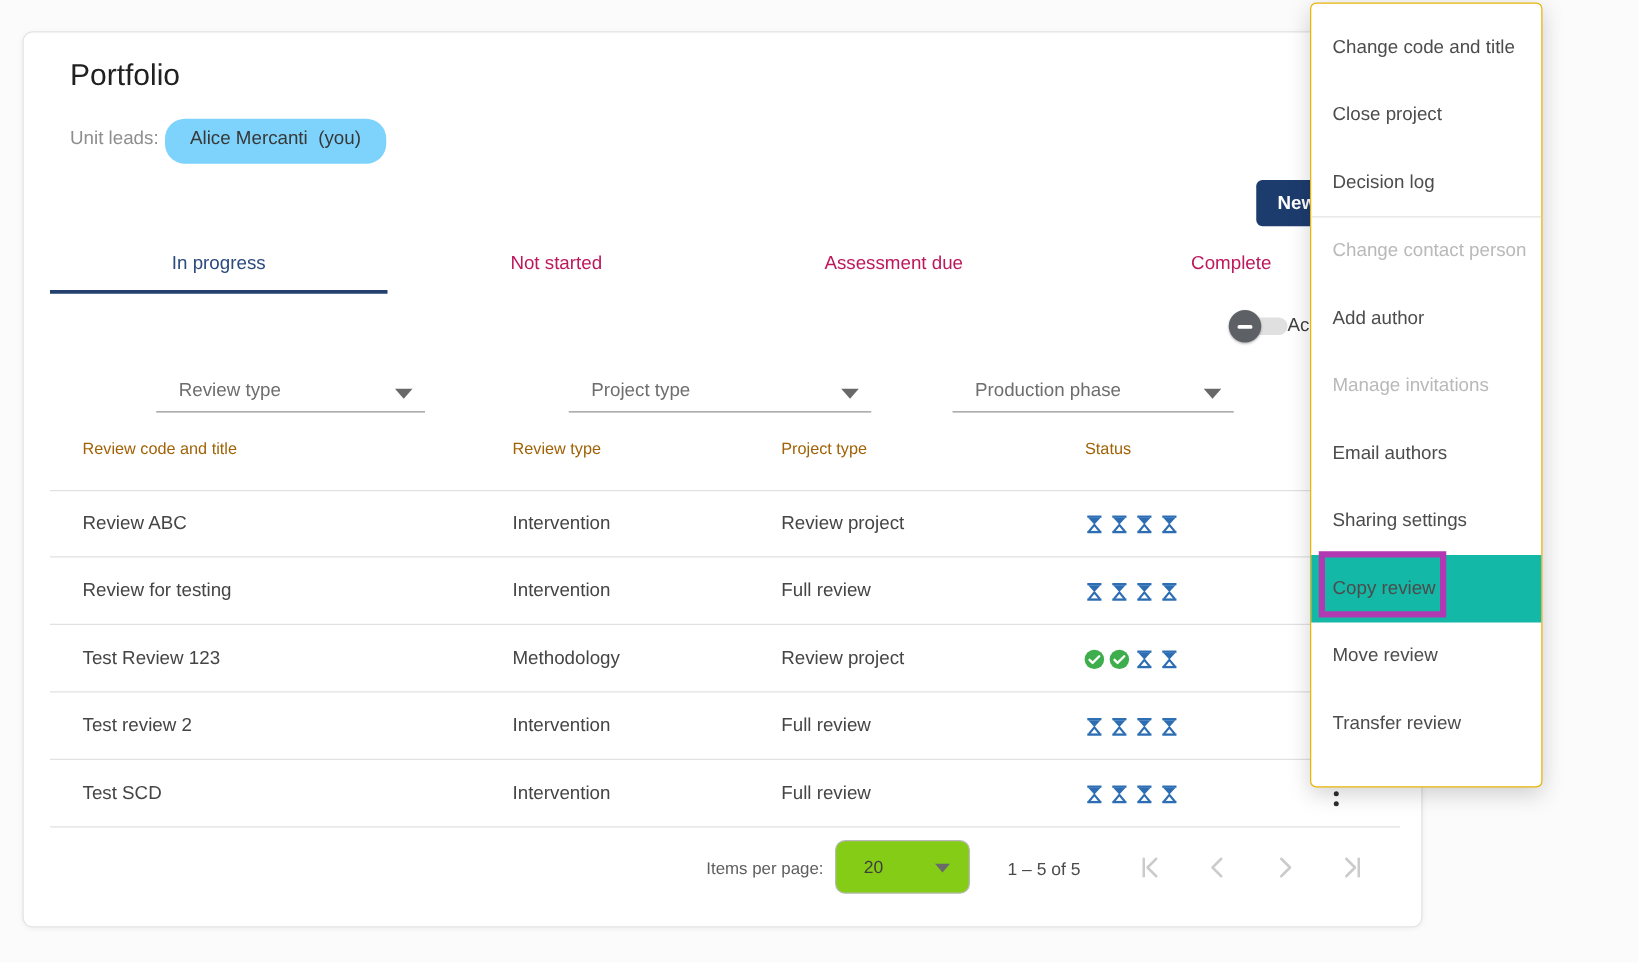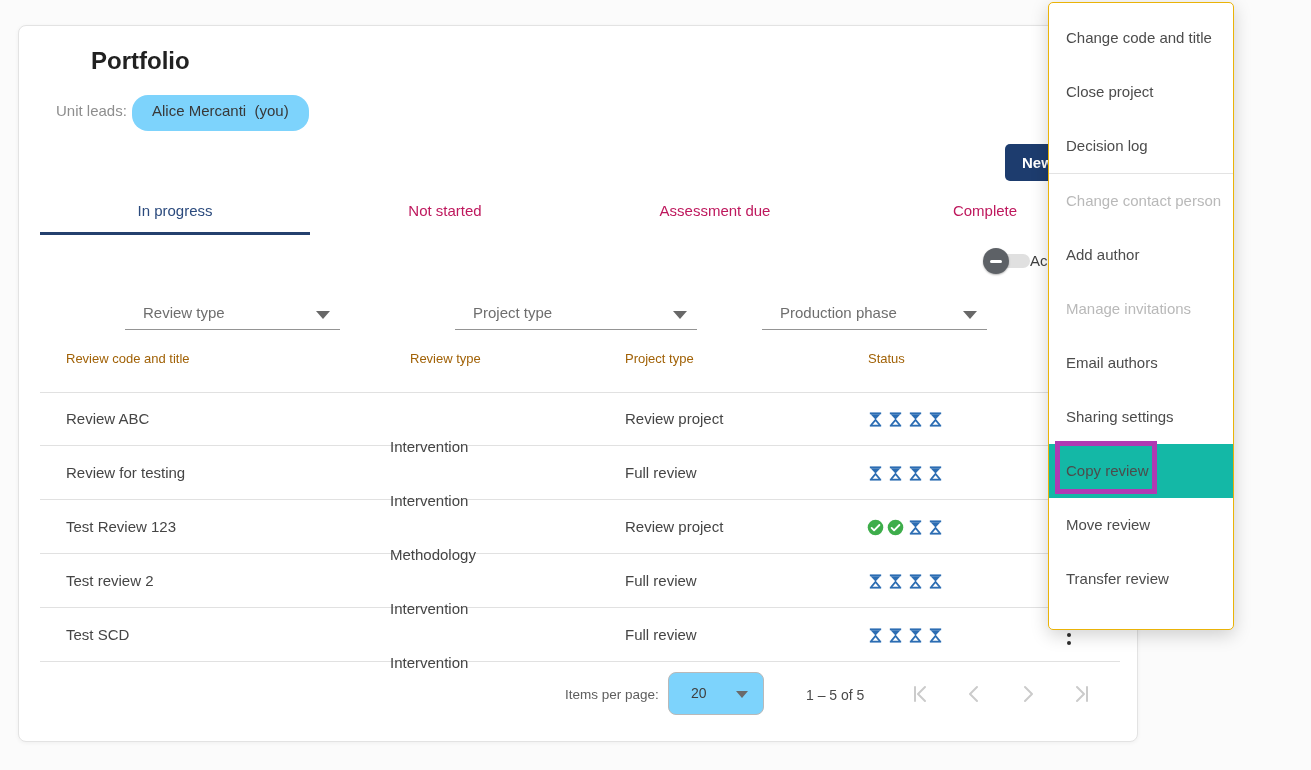--- a/index.html
+++ b/index.html
@@ -12,21 +12,21 @@
   }
   .abs { position:absolute; }
 
   
   .card {
     left:18px; top:25px; width:1120px; height:717px;
     background:#fff; border:1px solid #e3e3e3; border-radius:8px;
     box-shadow:0 1px 4px rgba(0,0,0,.05); z-index:0;
   }
 
-  .page-title { left:56px; top:46px; font-size:24px; line-height:30px; color:#212121; font-weight:700; z-index:1;margin-left:35px; }
+  .page-title { left:56px; top:46px; font-size:24px; line-height:30px; color:#212121; font-weight:400; z-index:1; }
   .ul-label   { left:56px; top:102px; font-size:15px; line-height:18px; color:#8e8e8e; z-index:1; }
   .chip {
     left:132px; top:95px; height:36px; padding:0 20px; border-radius:16px;
     background:#7dd3fc; color:#383838; font-size:15px; line-height:32px; z-index:1;
   }
 
   .new-btn {
     left:1005px; top:144px; width:130px; height:37px;
     background:#1d3c6e; border:none; border-radius:5px;
     color:#fff; font-size:15px; font-weight:bold;
@@ -56,33 +56,33 @@
   .f3 { left:762px; width:225px; }
 
   
   .th { top:351px; font-size:13px; line-height:16px; color:#a16207; z-index:1; }
   .divider { left:40px; top:392px; width:1080px; height:1px; background:#e1e1e1; z-index:1; }
 
   
   .row { left:40px; width:1080px; height:54px; border-bottom:1px solid #e1e1e1; z-index:1; cursor:pointer; }
   .row .cell { position:absolute; top:0; line-height:54px; font-size:15px; color:#454545; white-space:nowrap; }
   .row .c1 { left:26px; }
-  .row .c2 { left:350px;margin-top:28px; }
+  .row .c2 { left:370px; }
   .row .c3 { left:585px; }
   .row .status { position:absolute; left:827px; top:0; height:54px; display:flex; align-items:center; gap:3px; }
   .sticon { width:17px; height:17px; display:inline-block; }
   .sticon svg { display:block; }
   .kebab { position:absolute; left:1021px; top:0; width:16px; height:54px;
            display:flex; flex-direction:column; justify-content:center; align-items:center; gap:4px; cursor:pointer; }
   .kebab i { width:4px; height:4px; border-radius:50%; background:#2e2e2e; }
 
   
   .fl-label { left:565px; top:687px; font-size:13.5px; color:#5e5e5e; z-index:1; }
   .psize {
-    left:668px; top:672px; width:96px; height:43px; background:#7dd3fc;
+    left:668px; top:672px; width:108px; height:43px; background:#84cc16;
     border:1px solid #b9b9b9; border-radius:8px; z-index:1; cursor:pointer;
   }
   .psize .pval  { position:absolute; left:22px; top:0; line-height:41px; font-size:14px; color:#3f3f3f; }
   .psize .caret { position:absolute; right:15px; top:18px; width:0; height:0;
                   border-left:6px solid transparent; border-right:6px solid transparent; border-top:7px solid #6a6a6a; }
   .range { left:806px; top:687px; font-size:14px; color:#4a4a4a; z-index:1; }
   .pgbtn { top:682px; width:24px; height:24px; z-index:1; background:none; border:none; padding:0; }
   .pg1 { left:908px; } .pg2 { left:962px; } .pg3 { left:1016px; } .pg4 { left:1070px; }
 
   

